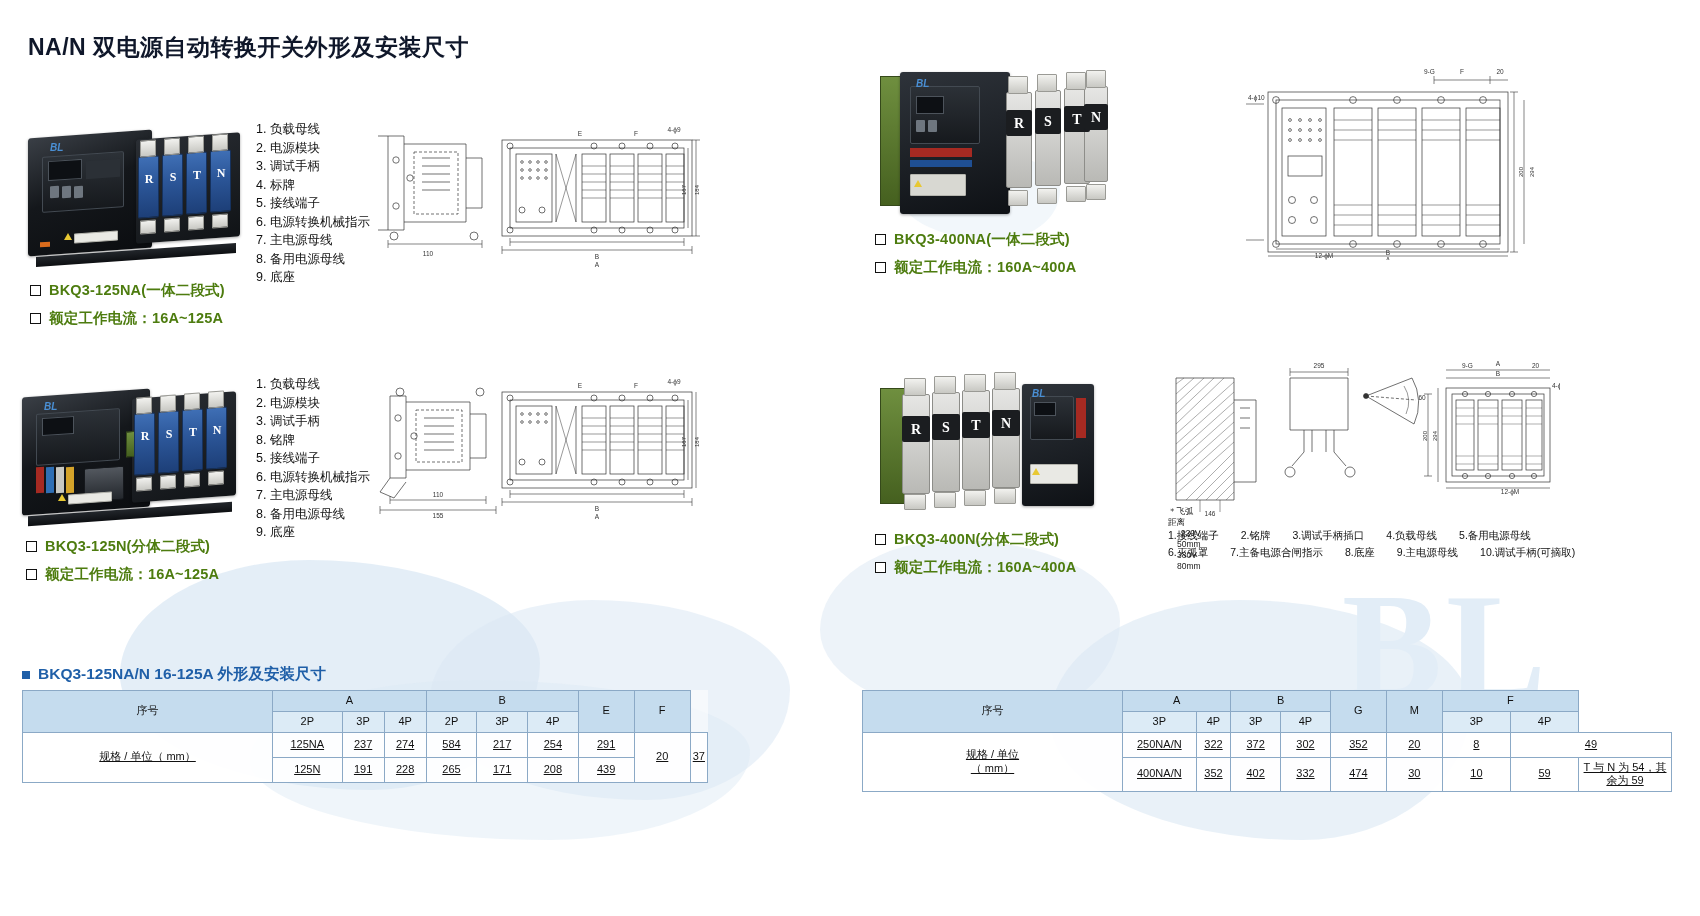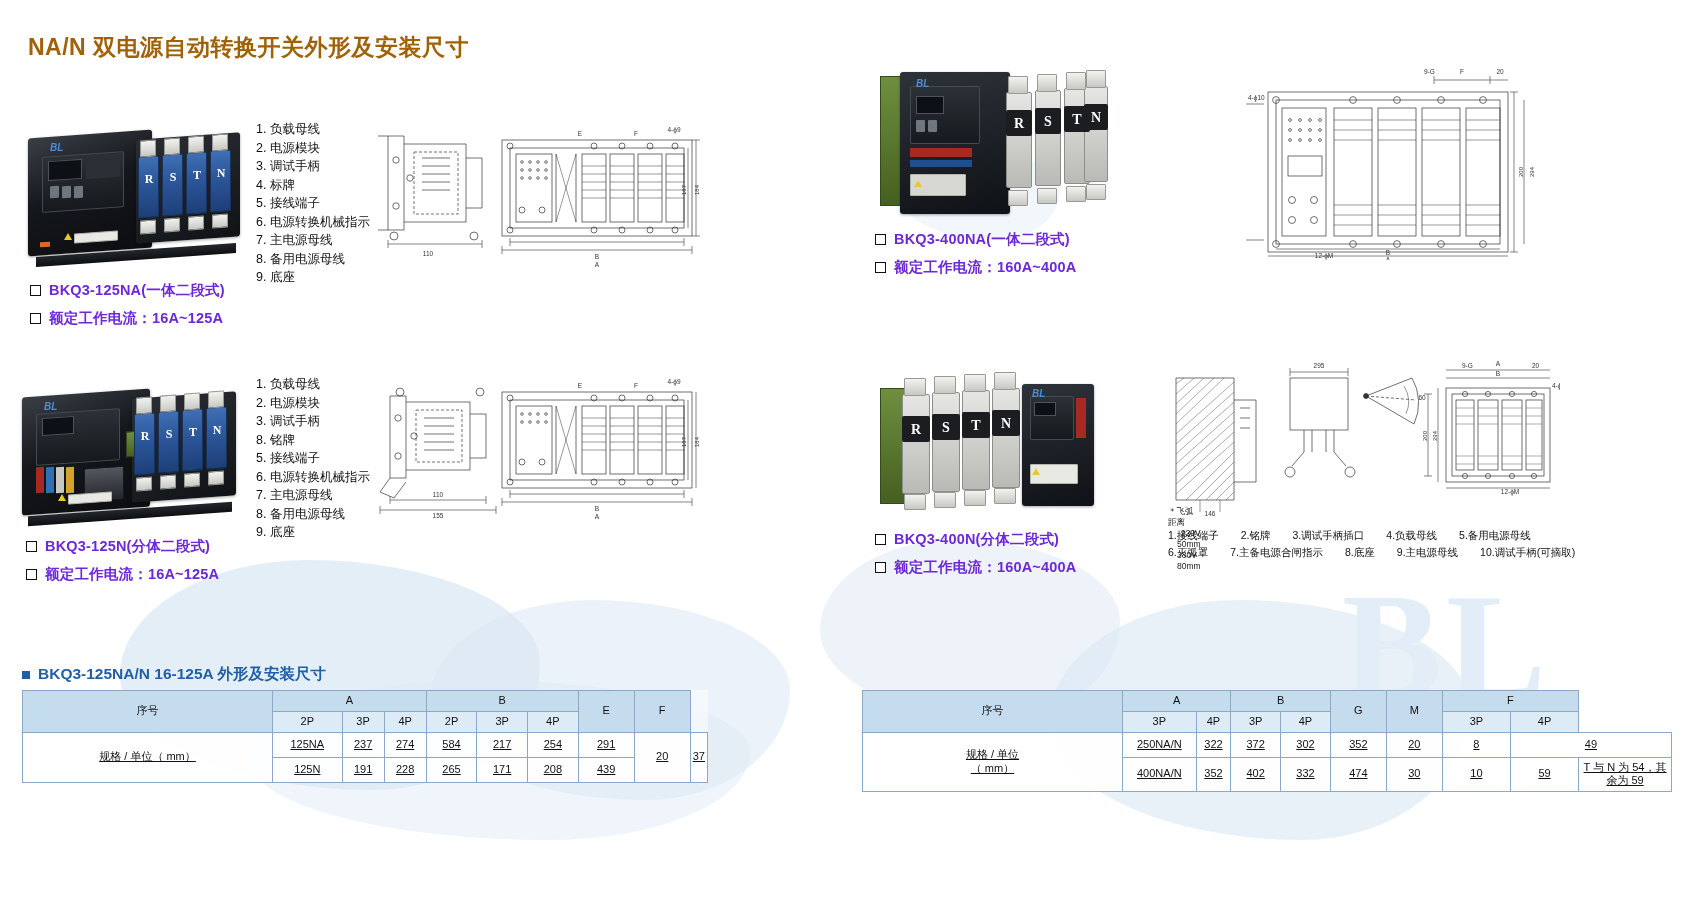--- a/index.html
+++ b/index.html
@@ -23,21 +23,21 @@
     position:absolute; right:150px; top:560px;
     font-size:150px; font-weight:bold; color:#e2edf7;
     letter-spacing:4px; font-family:"Liberation Serif",serif;
   }
 
   .page{ position:absolute; left:0; top:0; width:1700px; height:916px; z-index:2; }
 
   
   .main-title{
     position:absolute; left:28px; top:32px;
-    font-size:23px; font-weight:bold; color:#a16207;
+    font-size:23px; font-weight:bold; color:#0f172a;
     letter-spacing:.5px; white-space:nowrap;
   }
 
   
   .block{ position:absolute; }
 
   
   .photo{ position:absolute; }
   .ph-body{
     position:absolute; background:linear-gradient(160deg,#3a3f46 0%,#14171b 45%,#0b0d10 100%);
@@ -69,21 +69,21 @@
   .ph-orange{ position:absolute; background:#d96b1c; }
 
   
   .legend{ position:absolute; font-size:12.5px; line-height:18.5px; color:#111; white-space:nowrap; }
   .legend div{ height:18.5px; }
 
   
   .models{ position:absolute; }
   .model-row{ display:flex; align-items:center; gap:8px; margin-bottom:9px; white-space:nowrap; }
   .chk{ width:11px; height:11px; border:1.6px solid #111; background:#fff; flex:0 0 auto; }
-  .model-txt{ font-size:14.5px; font-weight:bold; color:#6d28d9; letter-spacing:.2px; }
+  .model-txt{ font-size:14.5px; font-weight:bold; color:#4d7c0f; letter-spacing:.2px; }
 
   
   .draw{ position:absolute; }
   .draw svg{ display:block; }
 
   
   .sec-head{
     position:absolute; font-size:15.5px; font-weight:bold; color:#1f5fa8;
     white-space:nowrap; display:flex; align-items:center; gap:8px;
   }

